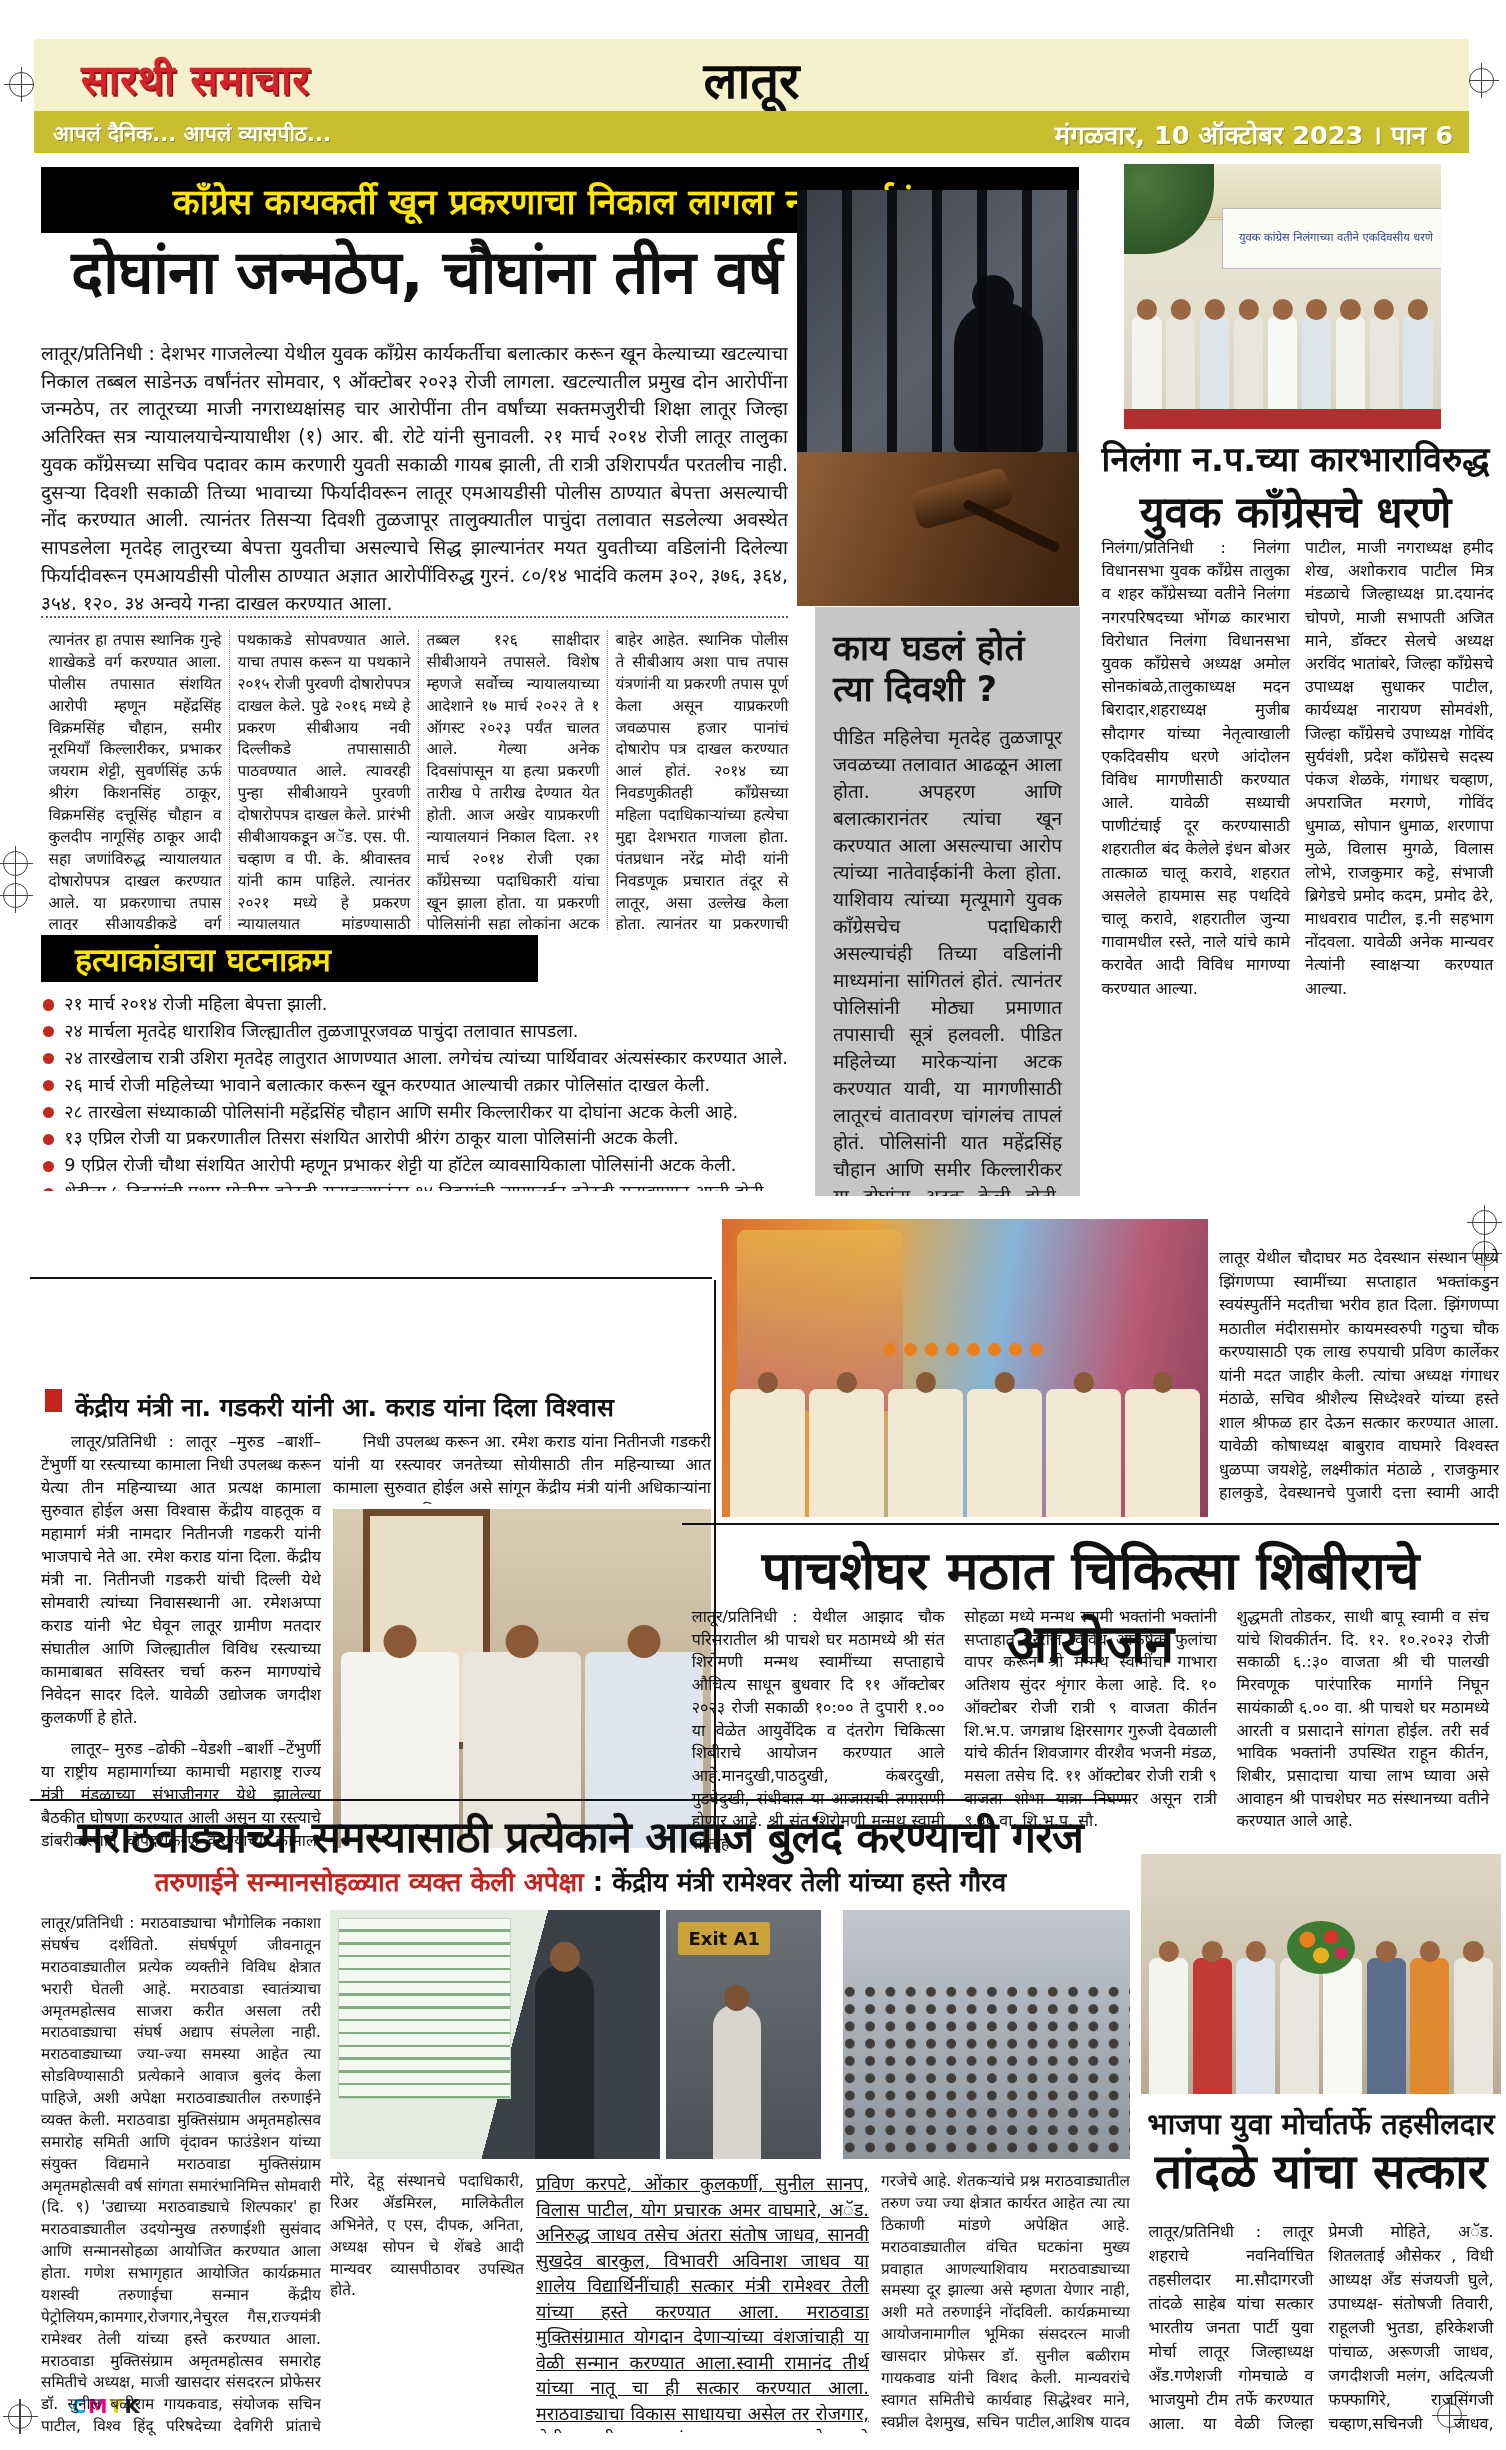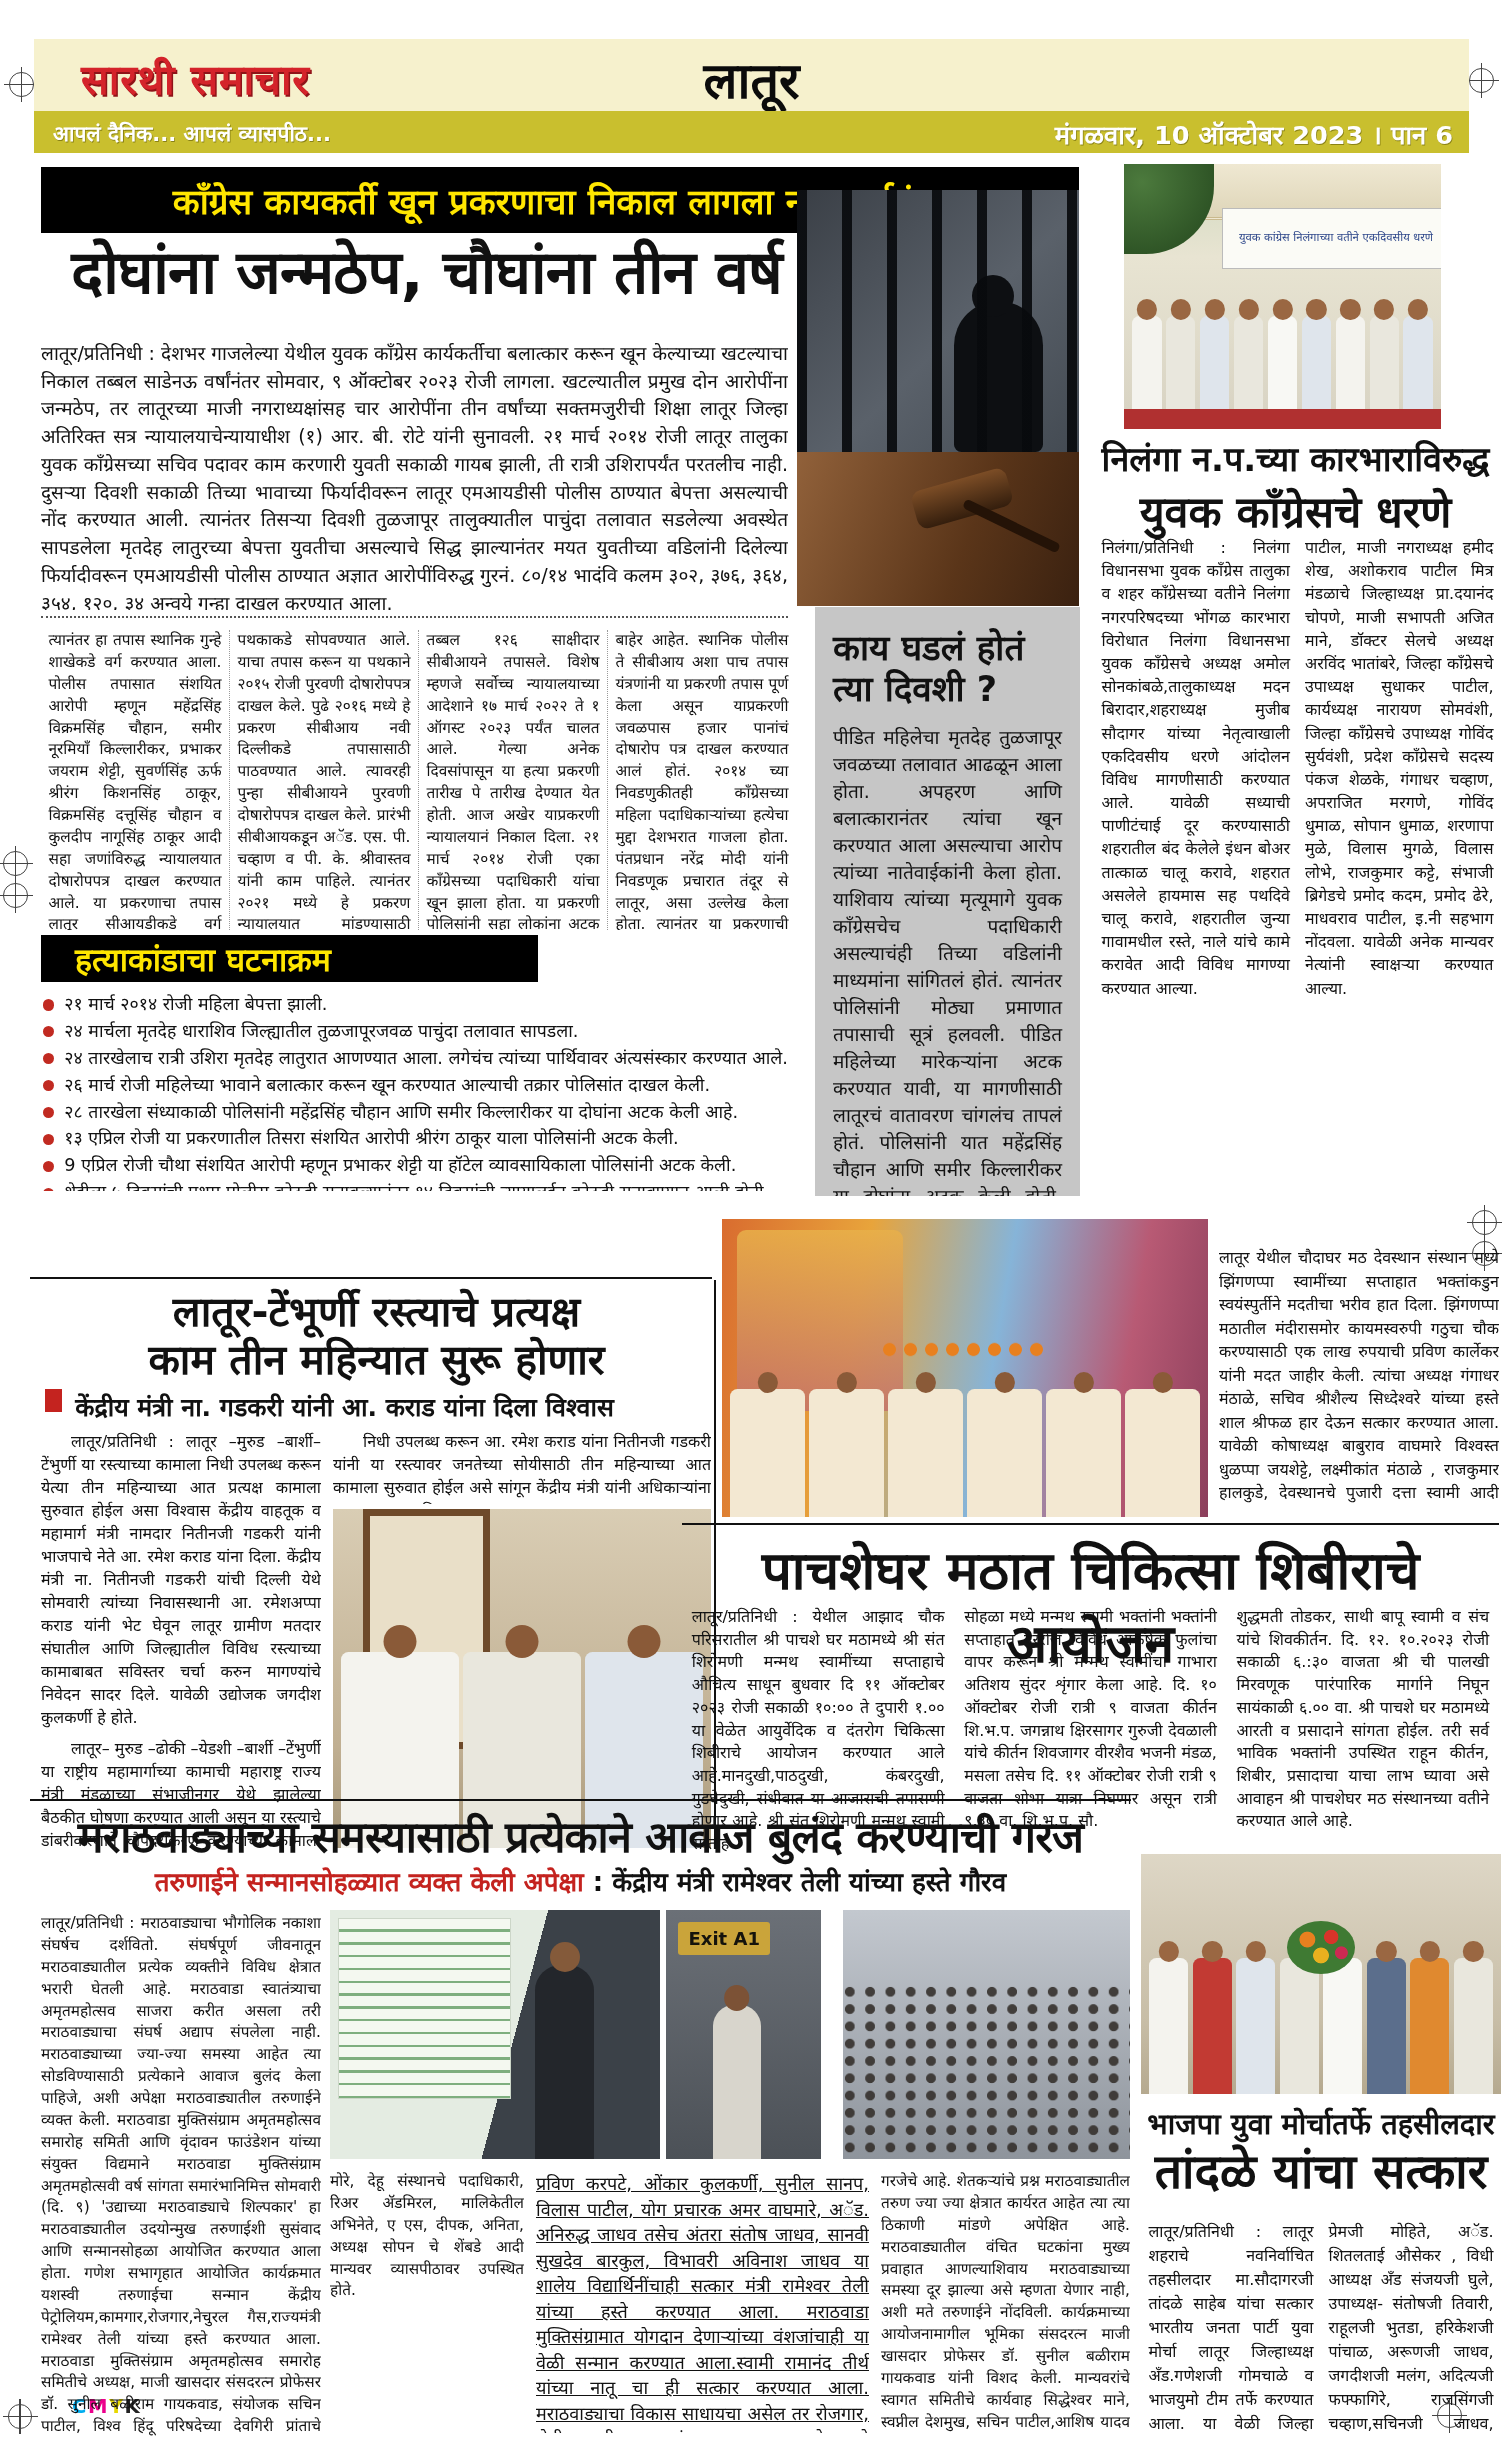--- a/index.html
+++ b/index.html
@@ -253,24 +253,20 @@
     <div class="carpet"></div>
   </div>
   <div class="abs nil-h1">निलंगा न.प.च्या कारभाराविरुद्ध</div>
   <div class="abs nil-h2">युवक काँग्रेसचे धरणे</div>
   <div class="abs nil-cols">
     <div class="col justify">निलंगा/प्रतिनिधी : निलंगा विधानसभा युवक काँग्रेस तालुका व शहर काँग्रेसच्या वतीने निलंगा नगरपरिषदच्या भोंगळ कारभारा विरोधात निलंगा विधानसभा युवक काँग्रेसचे अध्यक्ष अमोल सोनकांबळे,तालुकाध्यक्ष मदन बिरादार,शहराध्यक्ष मुजीब सौदागर यांच्या नेतृत्वाखाली एकदिवसीय धरणे आंदोलन विविध मागणीसाठी करण्यात आले. यावेळी सध्याची पाणीटंचाई दूर करण्यासाठी शहरातील बंद केलेले इंधन बोअर तात्काळ चालू करावे, शहरात असलेले हायमास सह पथदिवे चालू करावे, शहरातील जुन्या गावामधील रस्ते, नाले यांचे कामे करावेत आदी विविध मागण्या करण्यात आल्या.</div>
     <div class="col justify">पाटील, माजी नगराध्यक्ष हमीद शेख, अशोकराव पाटील मित्र मंडळाचे जिल्हाध्यक्ष प्रा.दयानंद चोपणे, माजी सभापती अजित माने, डॉक्टर सेलचे अध्यक्ष अरविंद भातांबरे, जिल्हा काँग्रेसचे उपाध्यक्ष सुधाकर पाटील, कार्यध्यक्ष नारायण सोमवंशी, जिल्हा काँग्रेसचे उपाध्यक्ष गोविंद सुर्यवंशी, प्रदेश काँग्रेसचे सदस्य पंकज शेळके, गंगाधर चव्हाण, अपराजित मरगणे, गोविंद धुमाळ, सोपान धुमाळ, शरणापा मुळे, विलास मुगळे, विलास लोभे, राजकुमार कट्टे, संभाजी ब्रिगेडचे प्रमोद कदम, प्रमोद ढेरे, माधवराव पाटील, इ.नी सहभाग नोंदवला. यावेळी अनेक मान्यवर नेत्यांनी स्वाक्षऱ्या करण्यात आल्या.</div>
   </div>
 
   <div class="abs hr" style="left:30px;top:1277px;width:682px;"></div>
-  <div class="abs road-h">
-    <span>लातूर-टेंभूर्णी रस्त्याचे प्रत्यक्ष</span><br>
-    <span>काम तीन महिन्यात सुरू होणार</span>
-  </div>
   <div class="abs road-sub">
     <i class="redsq"></i>
     <span>केंद्रीय मंत्री ना. गडकरी यांनी आ. कराड यांना दिला विश्वास</span>
   </div>
   <div class="abs road-c1 justify">
     <p>लातूर/प्रतिनिधी : लातूर –मुरुड –बार्शी– टेंभुर्णी या रस्त्याच्या कामाला निधी उपलब्ध करून येत्या तीन महिन्याच्या आत प्रत्यक्ष कामाला सुरुवात होईल असा विश्वास केंद्रीय वाहतूक व महामार्ग मंत्री नामदार नितीनजी गडकरी यांनी भाजपाचे नेते आ. रमेश कराड यांना दिला. केंद्रीय मंत्री ना. नितीनजी गडकरी यांची दिल्ली येथे सोमवारी त्यांच्या निवासस्थानी आ. रमेशअप्पा कराड यांनी भेट घेवून लातूर ग्रामीण मतदार संघातील आणि जिल्ह्यातील विविध रस्त्याच्या कामाबाबत सविस्तर चर्चा करुन मागण्यांचे निवेदन सादर दिले. यावेळी उद्योजक जगदीश कुलकर्णी हे होते.</p>
     <p>लातूर– मुरुड –ढोकी –येडशी –बार्शी –टेंभुर्णी या राष्ट्रीय महामार्गाच्या कामाची महाराष्ट्र राज्य मंत्री मंडळाच्या संभाजीनगर येथे झालेल्या बैठकीत घोषणा करण्यात आली असून या रस्त्याचे डांबरीकरणाने चौपदरीकरण करण्याच्या कामाला मंजुरी देवून निधी उपलब्ध करुन द्यावा, त्याचबरोबर (सीआरएफ) योजने अंतर्गत विविध कामांना मंजूरी देऊन निधी उपलब्ध करून देण्यात यावा.</p>
   </div>
   <div class="abs road-c2 justify">
     <p>निधी उपलब्ध करून आ. रमेश कराड यांना नितीनजी गडकरी यांनी या रस्त्यावर जनतेच्या सोयीसाठी तीन महिन्याच्या आत कामाला सुरुवात होईल असे सांगून केंद्रीय मंत्री यांनी अधिकाऱ्यांना याबाबत सूचना दिल्या.</p>

